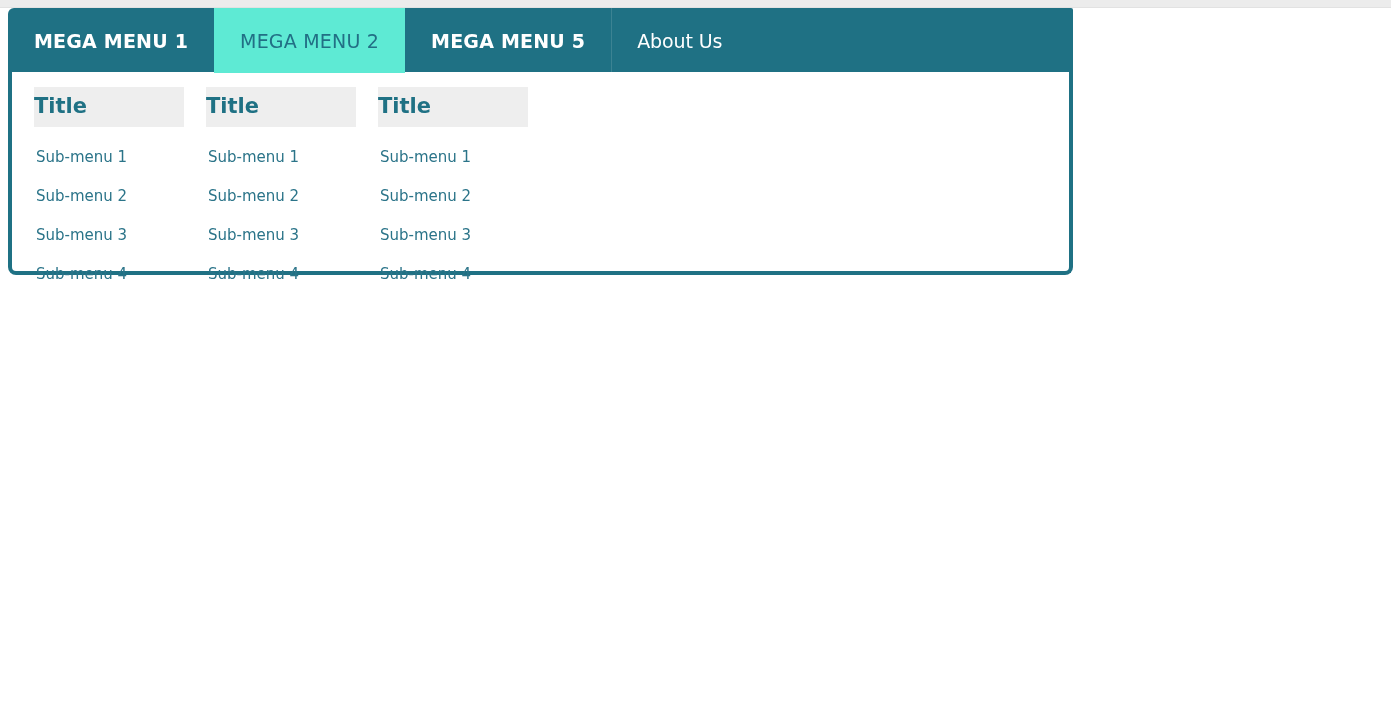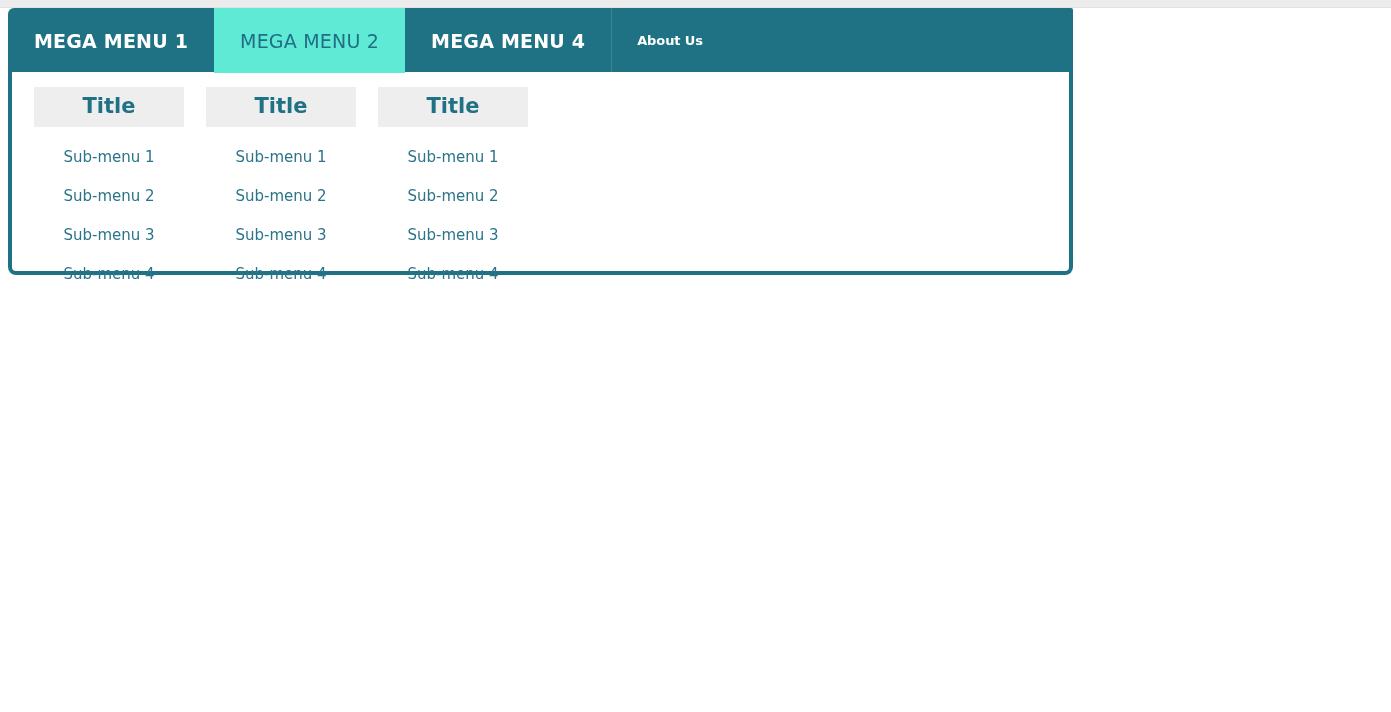--- a/index.html
+++ b/index.html
@@ -66,22 +66,22 @@
     top: 0;
     bottom: 0;
     width: 1px;
     background: rgba(255,255,255,0.13);
   }
   .tab.mega {
     font-weight: 600;
   }
   .tab.plain {
     font-family: "DejaVu Sans", "Liberation Sans", sans-serif;
-    font-weight: 700;
-    font-size: 13px;
+    font-weight: 400;
+    font-size: 19px;
     letter-spacing: -0.1px;
   }
   .tab.active {
     background: #5eead4;
     color: #226f85;
     font-weight: 400;
     z-index: 3;
   }
   .tab.active::before {
     display: none;
@@ -102,21 +102,20 @@
     border-top: none;
     border-bottom-left-radius: 8px;
     border-bottom-right-radius: 8px;
     box-sizing: border-box;
     width: 1065px;
     height: 203px;
     margin-top: -1px;
     padding: 15px 0 0 22px;
     display: flex;
     align-items: flex-start;
-    text-align: center;
   }
 
   .col {
     width: 150px;
     margin-right: 22px;
     box-sizing: border-box;
   }
 
   .col-title {
     background: #eeeeee;
@@ -152,21 +151,21 @@
 </head>
 <body>
 
 <div class="page-top-band"></div>
 
 <div class="menu-wrap">
 
   <nav class="tab-bar" id="tab-bar">
       <div class="tab mega">MEGA MENU 1</div>
       <div class="tab mega active">MEGA MENU 2</div>
-      <div class="tab mega">MEGA MENU 4</div>
+      <div class="tab mega">MEGA MENU 5</div>
       <div class="tab plain">About Us</div>
     </nav>
 
   <div class="panel" id="dropdown-panel">
       <div class="col">
         <div class="col-title">Title</div>
         <ul class="submenu">
           <li>
             <a href="#">Sub-menu 1</a>
           </li>

